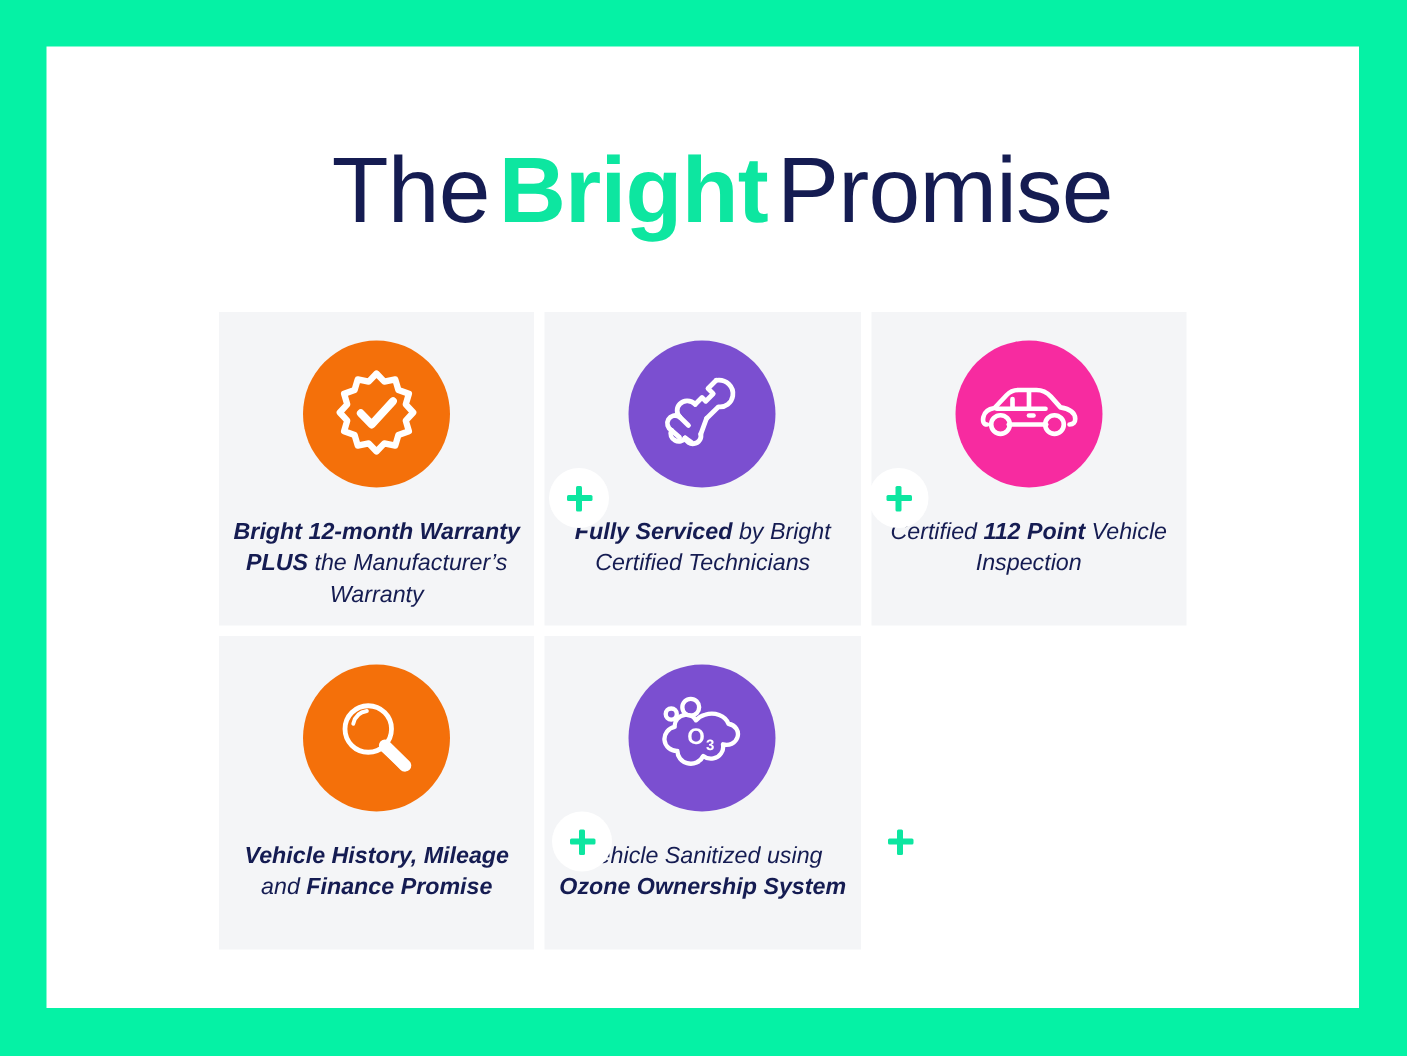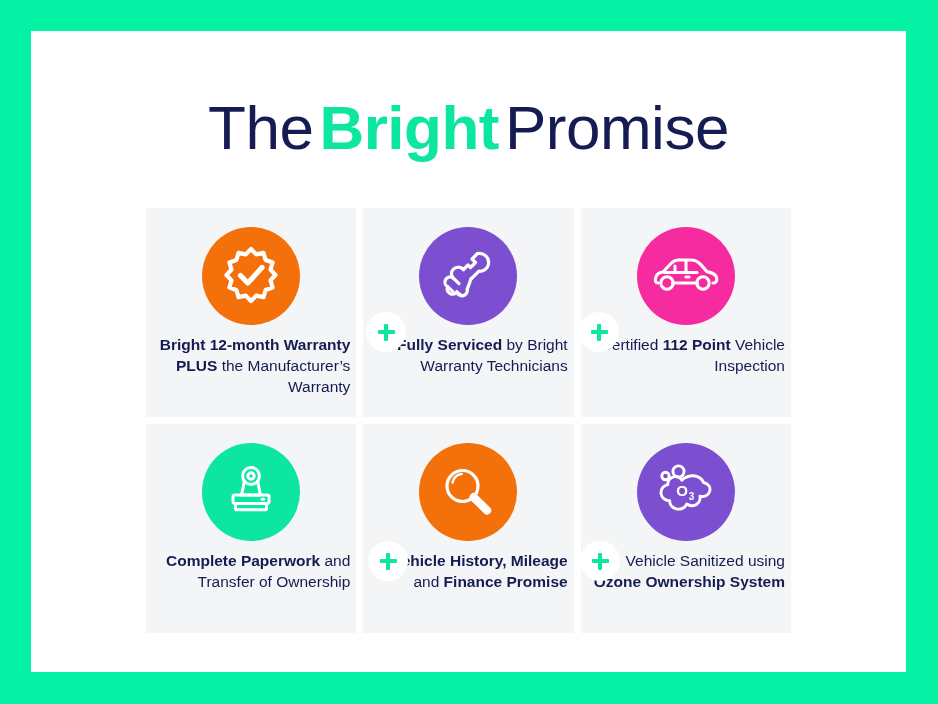--- a/index.html
+++ b/index.html
@@ -16,21 +16,21 @@
   .frame {
     position: absolute;
     left: 31px;
     top: 31px;
     width: 875px;
     height: 641px;
     background: #FFFFFF;
   }
   .title {
     position: absolute;
-    left: 0;
+    left: 13px;
     top: 66px;
     width: 875px;
     text-align: center;
     font-size: 62px;
     line-height: 1;
     letter-spacing: -0.5px;
     color: #151C52;
     white-space: nowrap;
   }
   .title .t-the { font-weight: 400; }
@@ -65,27 +65,28 @@
     width: 98px;
     height: 98px;
     border-radius: 50%;
     display: flex;
     align-items: center;
     justify-content: center;
     flex: none;
   }
   .icon-circle svg { display: block; }
   .card-text {
-    margin-top: 9px;
-    text-align: right;
+    margin-top: 19px;
+    text-align: center;
     color: #151C52;
     font-size: 15.5px;
     line-height: 1.37;
     font-weight: 400;
     padding: 0 6px;
+    font-style: italic;
   }
   .card-text b { font-weight: 700; }
 
   .plus {
     position: absolute;
     width: 40px;
     height: 40px;
     border-radius: 50%;
     background: #FFFFFF;
     display: flex;
@@ -138,56 +139,41 @@
             <path d="M16.2 33 C13.2 31 10 32.2 8.6 34.6 C7.1 37.2 8.2 40.4 10.6 41.8"></path>
             <path d="M10.6 41.8 C9.4 44.6 10.6 47.4 13 48.6 C15.4 49.9 18.4 49.2 19.8 47"></path>
             <path d="M19.8 47 C20.6 49.6 23 51.2 25.6 50.8 C28.8 50.3 30.8 47.4 30.2 44.4"></path>
             <path d="M16.2 33 L22 38.6"></path>
             <path d="M10.6 41.8 L16 46.6"></path>
             <path d="M19.8 47 L24 50"></path>
             <path d="M30.2 44.4 L34 34"></path>
           </g>
         </svg>
       </div>
-      <div class="card-text"><b>Fully Serviced</b><span> by Bright Warranty Technicians</span></div>
+      <div class="card-text"><b>Fully Serviced</b><span> by Bright Certified Technicians</span></div>
     </div>
 
     <div class="card">
       <div class="icon-circle" style="background:#F72BA0">
         <svg width="66" height="50" viewBox="0 0 66 50">
           <g fill="none" stroke="#FFFFFF" stroke-width="3.1" stroke-linecap="round" stroke-linejoin="round">
             <path d="M5 32 C2.6 32 2 29.8 2.6 27 C3.3 23.6 6 21.6 10 21 L18 12.5 C20 10.3 22.6 9 26 9 L38 9 C42 9 45 10.6 47.6 13.4 L54 20.6 C60 21.6 63.6 24 63.8 28 C63.9 30.6 62.6 32 60 32"></path>
             <path d="M44.5 32 L19.5 32"></path>
             <circle cx="14" cy="32" r="6.2"></circle>
             <circle cx="50" cy="32" r="6.2"></circle>
             <path d="M33 10 L33 21.5"></path>
             <path d="M22 21.5 L22 15"></path>
             <path d="M11.5 21.5 L44 21.5"></path>
             <path d="M33 26 L36 26"></path>
           </g>
         </svg>
       </div>
       <div class="card-text"><span>Certified </span><b>112 Point</b><span> Vehicle Inspection</span></div>
     </div>
 
-    <div class="card">
-      <div class="icon-circle" style="background: rgb(13, 230, 160);">
-        <svg width="58" height="58" viewBox="0 0 58 58">
-          <g fill="none" stroke="#FFFFFF" stroke-width="3" stroke-linecap="round" stroke-linejoin="round">
-            <circle cx="29" cy="13" r="8.4"></circle>
-            <circle cx="29" cy="13" r="3.2"></circle>
-            <path d="M22.2 18 C21.6 24 20.4 27.5 19.4 32 L38.6 32 C37.6 27.5 36.4 24 35.8 18"></path>
-            <rect x="11" y="32" width="36" height="8.4" rx="1.6"></rect>
-            <rect x="13.5" y="40.4" width="31" height="6.4" rx="1.6"></rect>
-            <path d="M40 36.2 L41.6 36.2"></path>
-          </g>
-        </svg>
-      </div>
-      <div class="card-text"><b>Complete Paperwork</b><span> and Transfer of Ownership</span></div>
-    </div>
 
     <div class="card">
       <div class="icon-circle" style="background:#F4700A">
         <svg width="60" height="60" viewBox="0 0 60 60">
           <g fill="none" stroke="#FFFFFF" stroke-linecap="round" stroke-linejoin="round">
             <circle cx="24.5" cy="24" r="15.5" stroke-width="3.2"></circle>
             <path d="M14.5 20.5 C15.6 15.8 19 12.6 23.6 12" stroke-width="2.6"></path>
             <path d="M35.6 35 L49.2 48.4" stroke-width="8" stroke-linecap="round"></path>
             <path d="M35.6 35 L49.2 48.4" stroke-width="3.1" stroke="#F4700A" stroke-linecap="round" opacity="0"></path>
             <path d="M36.4 33.6 C39 36.6 46.4 44.4 49.8 47.6 C51.6 49.4 49 52 47.2 50.2 C44 47 36.2 39.4 33.2 36.8" stroke-width="3.1"></path>

